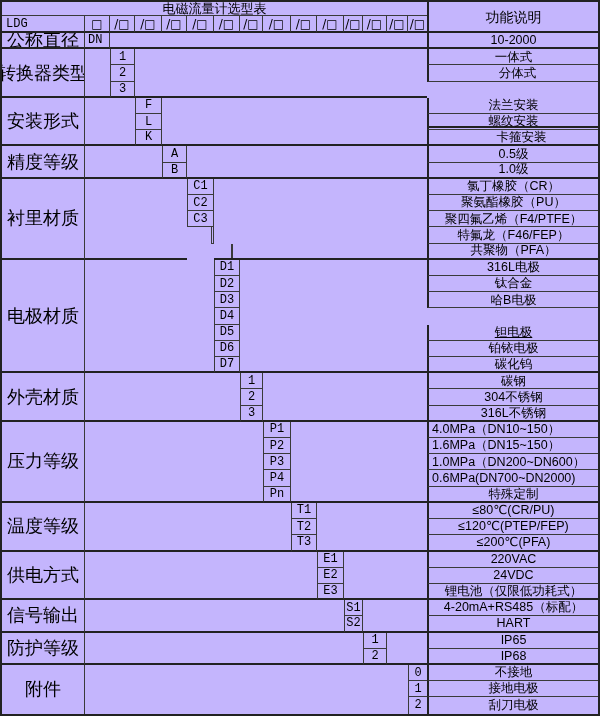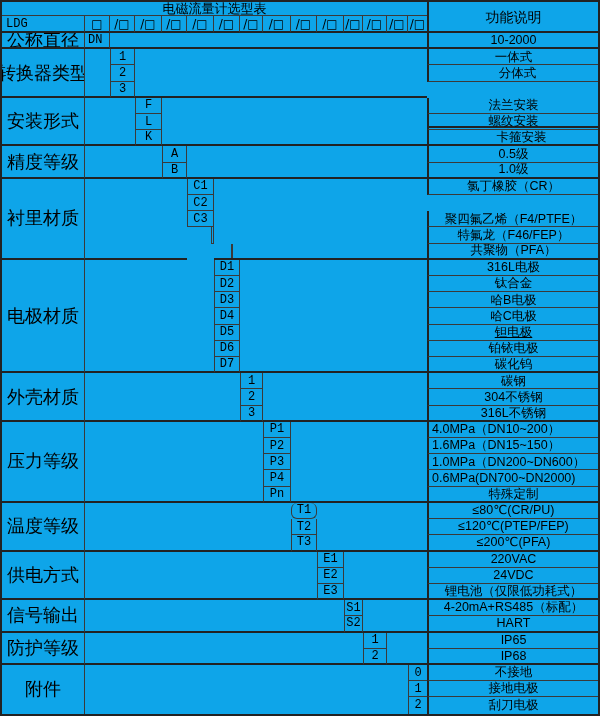--- a/index.html
+++ b/index.html
@@ -1,18 +1,18 @@
 <!DOCTYPE html>
 <html><head>
 <meta charset="utf-8">
 <style>
   html,body{margin:0;padding:0;background:#fff;}
   #table-wrap{
     position:relative;width:596px;height:712px;margin:0;
-    border:2px solid #222;background:#0ea5e9;
+    border:2px solid #222;background:#c4b5fd;
     display:grid;
     grid-template-columns:83px 25px 25px 27px 25px 27px 26px 23px 28px 26px 27px 19px 24px 21px 19px 171px;
     grid-template-rows:14px 17px repeat(42,16.214px);
   }
   .cell{
     display:flex;align-items:center;justify-content:center;
     font-family:"Liberation Sans","DejaVu Sans",sans-serif;
     font-size:12px;color:#000;white-space:nowrap;overflow:hidden;
     line-height:1;
   }
@@ -81,69 +81,69 @@
     <div class="cell code" style="grid-area: 10 / 5;">A</div>
     <div class="cell fn" style="grid-area: 10 / 16;">0.5级</div>
     <div class="cell code gb" style="grid-area: 11 / 5;">B</div>
     <div class="cell fn gb" style="grid-area: 11 / 16;">1.0级</div>
     <div class="cell spacer gb" style="grid-area: 10 / 6 / 12 / 16;"></div>
     <div class="cell label gb" style="grid-area: 12 / 1 / 17;">衬里材质</div>
     <div class="cell spacer gb" style="grid-area: 12 / 2 / 17 / 6;"></div>
     <div class="cell code" style="grid-area: 12 / 6;">C1</div>
     <div class="cell fn" style="grid-area: 12 / 16;">氯丁橡胶（CR）</div>
     <div class="cell code" style="grid-area: 13 / 6;">C2</div>
+    <div class="cell fn" style="grid-area: 13 / 16;">聚氨酯橡胶（PU）</div>
     <div class="cell code" style="grid-area: 14 / 6;">C3</div>
     <div class="cell fn" style="grid-area: 14 / 16;">聚四氟乙烯（F4/PTFE）</div>
     <div class="cell code" style="grid-area: 15 / 6; margin-left: 24px;">C4</div>
     <div class="cell fn" style="grid-area: 15 / 16;">特氟龙（F46/FEP）</div>
     <div class="cell code gb" style="grid-area: 16 / 6; margin-left: 44px;">C5</div>
     <div class="cell fn gb" style="grid-area: 16 / 16;">共聚物（PFA）</div>
     <div class="cell spacer gb" style="grid-area: 12 / 7 / 17 / 16;"></div>
     <div class="cell label gb" style="grid-area: 17 / 1 / 24;">电极材质</div>
     <div class="cell spacer gb" style="grid-area: 17 / 2 / 24 / 7;"></div>
     <div class="cell code" style="grid-area: 17 / 7;">D1</div>
     <div class="cell fn" style="grid-area: 17 / 16;">316L电极</div>
     <div class="cell code" style="grid-area: 18 / 7;">D2</div>
     <div class="cell fn" style="grid-area: 18 / 16;">钛合金</div>
     <div class="cell code" style="grid-area: 19 / 7;">D3</div>
     <div class="cell fn" style="grid-area: 19 / 16;">哈B电极</div>
     <div class="cell code" style="grid-area: 20 / 7;">D4</div>
-    <div class="cell fn" style="grid-area: 20 / 16;">哈C电极</div>
     <div class="cell code" style="grid-area: 21 / 7;">D5</div>
     <div class="cell fn" style="grid-area: 21 / 16; text-decoration: underline;">钽电极</div>
     <div class="cell code" style="grid-area: 22 / 7;">D6</div>
     <div class="cell fn" style="grid-area: 22 / 16;">铂铱电极</div>
     <div class="cell code gb" style="grid-area: 23 / 7;">D7</div>
     <div class="cell fn gb" style="grid-area: 23 / 16;">碳化钨</div>
     <div class="cell spacer gb" style="grid-area: 17 / 8 / 24 / 16;"></div>
     <div class="cell label gb" style="grid-area: 24 / 1 / 27;">外壳材质</div>
     <div class="cell spacer gb" style="grid-area: 24 / 2 / 27 / 8;"></div>
     <div class="cell code" style="grid-area: 24 / 8;">1</div>
     <div class="cell fn" style="grid-area: 24 / 16;">碳钢</div>
     <div class="cell code" style="grid-area: 25 / 8;">2</div>
     <div class="cell fn" style="grid-area: 25 / 16;">304不锈钢</div>
     <div class="cell code gb" style="grid-area: 26 / 8;">3</div>
     <div class="cell fn gb" style="grid-area: 26 / 16;">316L不锈钢</div>
     <div class="cell spacer gb" style="grid-area: 24 / 9 / 27 / 16;"></div>
     <div class="cell label gb" style="grid-area: 27 / 1 / 32;">压力等级</div>
     <div class="cell spacer gb" style="grid-area: 27 / 2 / 32 / 9;"></div>
     <div class="cell code" style="grid-area: 27 / 9;">P1</div>
-    <div class="cell fn al" style="grid-area: 27 / 16;">4.0MPa（DN10~200）</div>
+    <div class="cell fn al" style="grid-area: 27 / 16;">4.0MPa（DN10~150）</div>
     <div class="cell code" style="grid-area: 28 / 9;">P2</div>
     <div class="cell fn al" style="grid-area: 28 / 16;">1.6MPa（DN15~150）</div>
     <div class="cell code" style="grid-area: 29 / 9;">P3</div>
     <div class="cell fn al" style="grid-area: 29 / 16;">1.0MPa（DN200~DN600）</div>
     <div class="cell code" style="grid-area: 30 / 9;">P4</div>
     <div class="cell fn al" style="grid-area: 30 / 16;">0.6MPa(DN700~DN2000)</div>
     <div class="cell code gb" style="grid-area: 31 / 9;">Pn</div>
     <div class="cell fn gb" style="grid-area: 31 / 16;">特殊定制</div>
     <div class="cell spacer gb" style="grid-area: 27 / 10 / 32 / 16;"></div>
     <div class="cell label gb" style="grid-area: 32 / 1 / 35;">温度等级</div>
     <div class="cell spacer gb" style="grid-area: 32 / 2 / 35 / 10;"></div>
-    <div class="cell code" style="grid-area: 32 / 10; border-radius: 6px;">T1</div>
+    <div class="cell code" style="grid-area: 32 / 10;">T1</div>
     <div class="cell fn" style="grid-area: 32 / 16;">≤80℃(CR/PU)</div>
     <div class="cell code" style="grid-area: 33 / 10;">T2</div>
     <div class="cell fn" style="grid-area: 33 / 16;">≤120℃(PTEP/FEP)</div>
     <div class="cell code gb" style="grid-area: 34 / 10;">T3</div>
     <div class="cell fn gb" style="grid-area: 34 / 16;">≤200℃(PFA)</div>
     <div class="cell spacer gb" style="grid-area: 32 / 11 / 35 / 16;"></div>
     <div class="cell label gb" style="grid-area: 35 / 1 / 38;">供电方式</div>
     <div class="cell spacer gb" style="grid-area: 35 / 2 / 38 / 11;"></div>
     <div class="cell code" style="grid-area: 35 / 11;">E1</div>
     <div class="cell fn" style="grid-area: 35 / 16;">220VAC</div>

